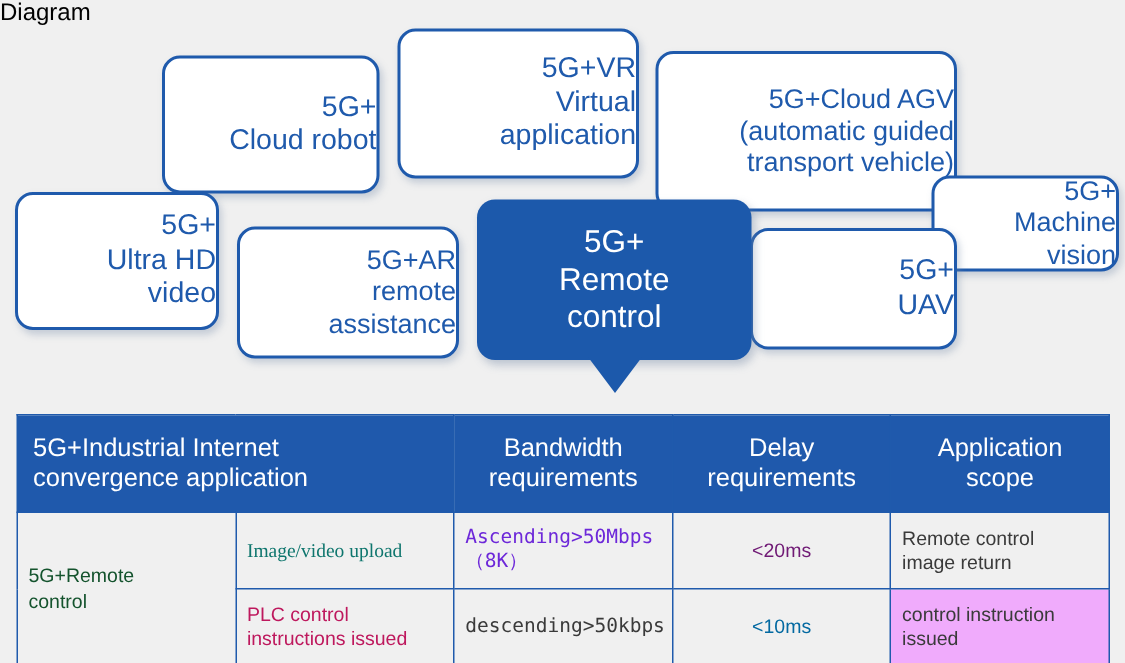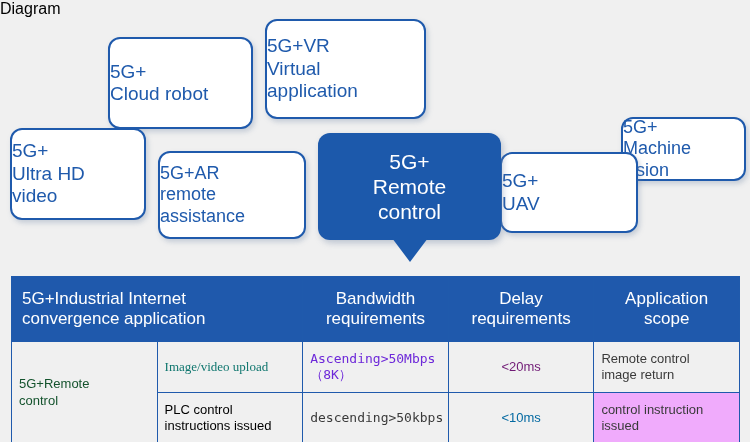--- a/index.html
+++ b/index.html
@@ -16,21 +16,21 @@
   .bubble{
     position:absolute;
     box-sizing:border-box;
     border:2px solid #1f5aac;
     border-radius:12px;
     background:#ffffff;
     color:#1f5aac;
     display:flex;
     align-items:center;
     justify-content:center;
-    text-align:left;
+    text-align:right;
     line-height:1.18;
     white-space:pre-line;
     box-shadow:2px 3px 5px rgba(120,140,170,0.35);
   }
   .bubble .txt{ display:block; width:100%; }
 
   .b-uhd      { left:10px;  top:128px; width:136px; height:92px;  font-size:19px; }
   .b-robot    { left:108px; top:37px;  width:145px; height:92px;  font-size:19px; }
   .b-vr       { left:265px; top:19px;  width:161px; height:100px; font-size:19px; }
   .b-ar       { left:158px; top:135px; width:148px; height:88px;  font-size:18px;margin-top:16px; }
@@ -113,20 +113,25 @@
     <span class="txt">5G+
 Cloud robot</span>
   </div>
 
   <div class="bubble b-vr" style="border-color: rgb(31, 90, 172); color: rgb(31, 90, 172); background: rgb(255, 255, 255);">
     <span class="txt">5G+VR
 Virtual
 application</span>
   </div>
 
+  <div class="bubble b-agv" style="border-color: rgb(31, 90, 172); color: rgb(31, 90, 172); background: rgb(255, 255, 255);">
+    <span class="txt">5G+Cloud AGV
+(automatic guided
+transport vehicle)</span>
+  </div>
 
   <div class="bubble b-mv" style="border-color: rgb(31, 90, 172); color: rgb(31, 90, 172); background: rgb(255, 255, 255);">
     <span class="txt">5G+
 Machine
 vision</span>
   </div>
 
   <div class="bubble b-uhd" style="border-color: rgb(31, 90, 172); color: rgb(31, 90, 172); background: rgb(255, 255, 255);">
     <span class="txt">5G+
 Ultra HD
@@ -169,21 +174,21 @@
         <tr>
           <td class="c-app" rowspan="2" style="background: rgb(240, 240, 240); border-color: rgb(31, 90, 172); color: #14532d; width: 15.5%;">5G+Remote
 control</td>
           <td class="c-func" style="background: rgb(240, 240, 240); border-color: rgb(31, 90, 172); color: #0f766e; width: 21.5%; font-family: Liberation Serif, serif;">Image/video upload</td>
           <td class="c-bw" style="background: rgb(240, 240, 240); border-color: rgb(31, 90, 172); color: #6d28d9; width: 27.5%;">Ascending&gt;50Mbps（8K）</td>
           <td class="c-delay" style="background: rgb(240, 240, 240); border-color: rgb(31, 90, 172); color: #701a75; width: 15.5%;">&lt;20ms</td>
           <td class="c-scope" style="background: rgb(240, 240, 240); border-color: rgb(31, 90, 172); color: rgb(58, 58, 58); width: 20%;">Remote control
 image return</td>
         </tr>
         <tr>
-          <td class="c-func" style="background: rgb(240, 240, 240); border-color: rgb(31, 90, 172); color: #000000;">PLC control
+          <td class="c-func" style="background: rgb(240, 240, 240); border-color: rgb(31, 90, 172); color: #be185d;">PLC control
 instructions issued</td>
           <td class="c-bw" style="background: rgb(240, 240, 240); border-color: rgb(31, 90, 172); color: rgb(58, 58, 58);">descending&gt;50kbps</td>
           <td class="c-delay" style="background: rgb(240, 240, 240); border-color: rgb(31, 90, 172); color: #0369a1; margin-top: 29px;">&lt;10ms</td>
           <td class="c-scope" style="background: #f0abfc; border-color: rgb(31, 90, 172); color: rgb(58, 58, 58);">control instruction
 issued</td>
         </tr>
       </tbody>
     </table>
   </div>
 

